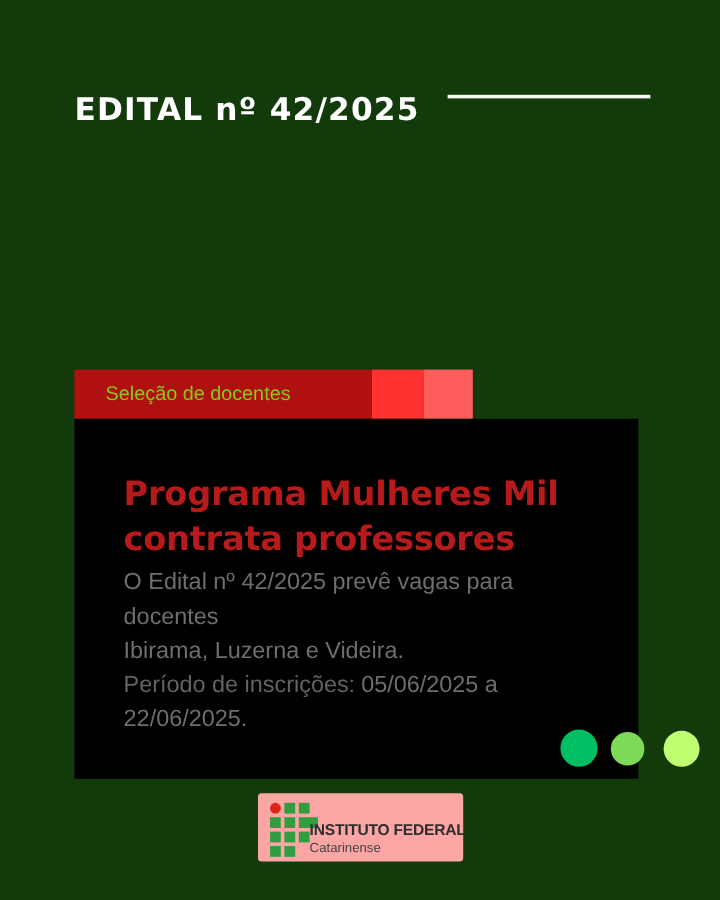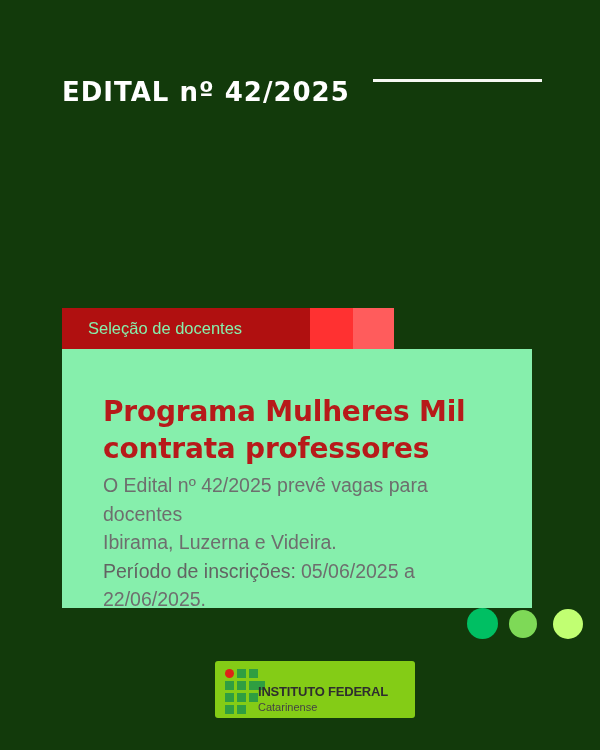--- a/index.html
+++ b/index.html
@@ -25,30 +25,30 @@
     width: 169px; height: 3px; background: #f5f8f3;
   }
 
   
   .banner {
     position: absolute; left: 62px; top: 308px;
     width: 332px; height: 41px; display: flex;
   }
   .banner-label {
     width: 248px; height: 41px; background: #B01010;
-    color: #86efac; font-size: 16.5px; line-height: 41px;
+    color: #84cc16; font-size: 16.5px; line-height: 41px;
     padding-left: 26px;
   }
   .banner-seg-bright { width: 43px; height: 41px; background: #FF3131; }
   .banner-seg-light  { width: 41px; height: 41px; background: #FF5C5C; }
 
   
   .card {
     position: absolute; left: 62px; top: 349px;
-    width: 470px; height: 259px; background: #86efac;
+    width: 470px; height: 300px; background: #000000;
   }
   .card-title {
     position: absolute; left: 41px; top: 44px;
     color: #B71A1A; font-size: 28px; font-weight: 800;
     line-height: 37px; font-family: "DejaVu Sans", sans-serif;
     letter-spacing: -0.2px;
   }
   .card-body {
     position: absolute; left: 41px; top: 122px;
     width: 400px; color: #6E6E6E; font-size: 19.5px;
@@ -59,21 +59,21 @@
 
   
   .circle { position: absolute; border-radius: 50%; }
   .circle-emerald { left: 467px; top: 608px; width: 31px; height: 31px; background: #00BF63; }
   .circle-green   { left: 509px; top: 610px; width: 28px; height: 28px; background: #7ED957; }
   .circle-lime    { left: 553px; top: 609px; width: 30px; height: 30px; background: #C1FF72; }
 
   
   .logo-box {
     position: absolute; left: 215px; top: 661px;
-    width: 200px; height: 57px; background: #84cc16;
+    width: 171px; height: 57px; background: #fca5a5;
     border-radius: 3px;
   }
   .logo-glyph { position: absolute; left: 10px; top: 8px; width: 42px; height: 46px; }
   .cell { position: absolute; width: 9px; height: 9px; background: #2F9E41; }
   .dot  { position: absolute; width: 9px; height: 9px; background: #DE2317; border-radius: 50%; }
   .r1 { top: 0; }  .r2 { top: 12px; } .r3 { top: 24px; } .r4 { top: 36px; }
   .c1 { left: 0; } .c2 { left: 12px; } .c3 { left: 24px; }
   .bar { width: 16px; }
   .logo-text { position: absolute; left: 43px; top: 24px; width: 126px; }
   .logo-name {

